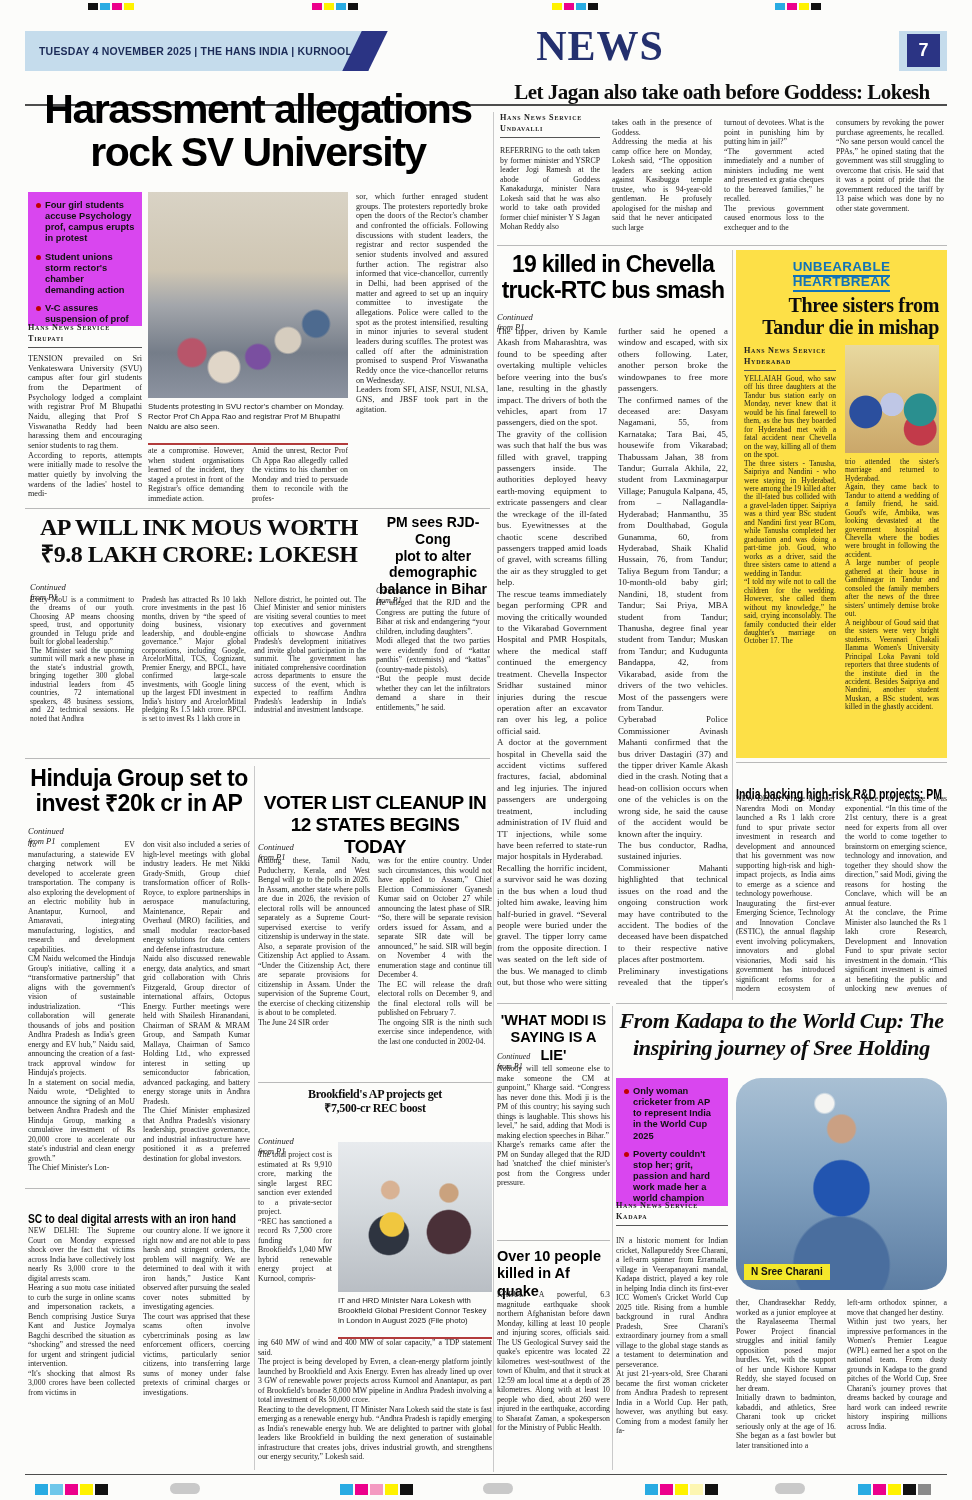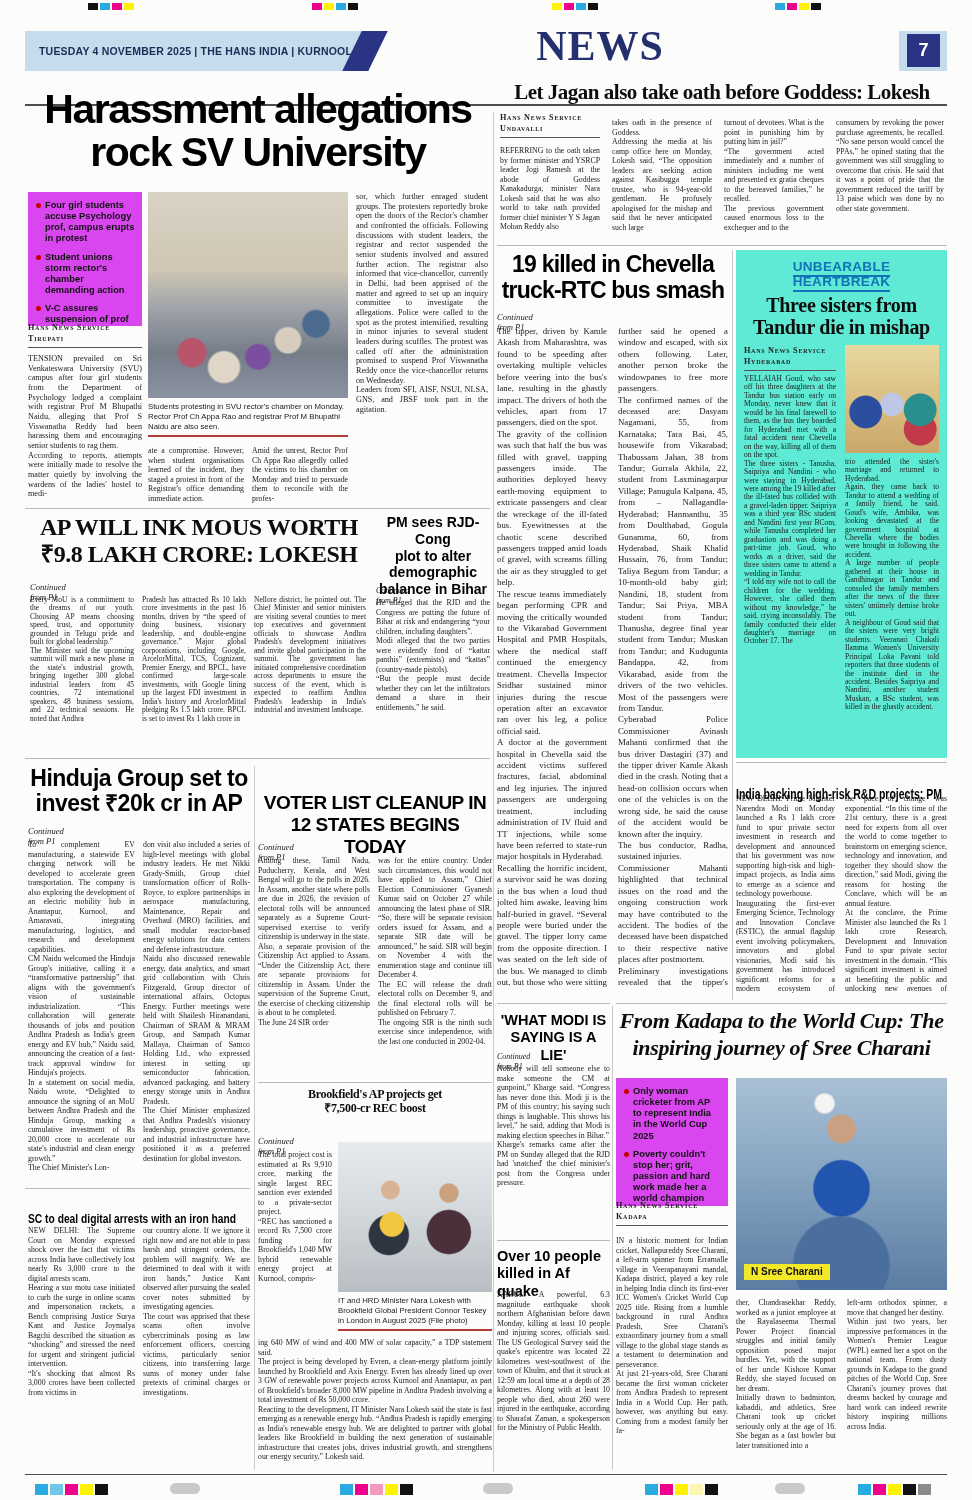--- a/index.html
+++ b/index.html
@@ -11,21 +11,21 @@
   .h-serif{font-family:"Liberation Serif",serif;font-weight:bold;color:#0d0d0d;white-space:pre-line;}
   .cond{display:inline-block;white-space:nowrap;transform-origin:0 50%;}
   
   .bt{font:8.2px/1.18 "Liberation Serif",serif;text-align:justify;white-space:pre-line;overflow:hidden;color:#1b1b1b;}
   .bt-lg{font-size:8.8px;line-height:1.3;}
   .bt-xs{font-size:7.8px;line-height:1.22;}
   .bt-xxs{font-size:7.5px;line-height:1.13;}
   .continued{font:italic 8.6px/1.2 "Liberation Serif",serif;color:#222;}
   .byline{font:bold 8.2px/1.35 "Liberation Serif",serif;font-variant:small-caps;letter-spacing:.09em;
           text-align:left;color:#222;border-bottom:1px solid #555;padding-bottom:3px;}
-  .caption{font:7.8px/1.28 "Liberation Sans",sans-serif;color:#222;padding-bottom:3px;border-bottom:2px solid #b23b3b;}
+  .caption{font:7.8px/1.28 "Liberation Sans",sans-serif;color:#222;padding-bottom:11px;border-bottom:2px solid #b23b3b;}
   
   .hrule{position:absolute;height:1px;background:#b9b9b9;}
   .hrule-dark{position:absolute;height:2px;background:#4d4d4d;}
   .vrule{position:absolute;width:1px;background:#c9c9c9;}
   
   .bulletbox{background:#d946ef;padding:8px 7px;overflow:hidden;}
   .bullet-item{position:relative;padding-left:10px;font:bold 9.3px/1.2 "Liberation Sans",sans-serif;margin-bottom:7px;color:#111;}
   .bullet-item:before{content:"";position:absolute;left:1px;top:3px;width:5px;height:5px;border-radius:50%;background:#c00000;}
   
   .datestrip{background:#c5dcec;display:flex;align-items:center;padding-left:14px;
@@ -57,25 +57,25 @@
      radial-gradient(circle at 33% 62%, #2e3440 0 14%, transparent 15%),
      radial-gradient(circle at 72% 60%, #4a3038 0 15%, transparent 16%),
      radial-gradient(circle at 72% 34%, #caa27e 0 6%, transparent 7%),
      radial-gradient(circle at 34% 32%, #d8b294 0 6%, transparent 7%),
      linear-gradient(180deg,#e8ebee 0%,#d4d9dd 45%,#b9bec4 100%);}
   .photo-charani{background:
      radial-gradient(circle at 50% 24%, #caa083 0 7%, transparent 8%),
      radial-gradient(circle at 42% 12%, #f4f4f2 0 4%, transparent 5%),
      radial-gradient(circle at 50% 52%, #2255b0 0 18%, transparent 19%),
      radial-gradient(circle at 50% 88%, #4a6e9e 0 22%, transparent 23%),
-     linear-gradient(180deg,#a9c0d4 0%,#86a5c2 45%,#5c7da3 100%);}
+     linear-gradient(180deg,#a9c0d4 0%,#86a5c2 45%,#5c7da3 100%); border-radius: 25px;}
   .photo-label{position:absolute;left:8px;bottom:10px;background:#f4e82a;color:#111;
      font:bold 10px/1 "Liberation Sans",sans-serif;padding:3px 7px;}
   
-  .sistersbox{background:#5eead4;padding:9px 8px;overflow:hidden;}
+  .sistersbox{background:#fde047;padding:9px 8px;overflow:hidden;}
   
   .marks{display:flex;gap:2px;}
   .marks div{width:13px;height:11px;}
   .marks-sm div{width:10px;height:7px;}
   .pill{position:absolute;width:30px;height:11px;border-radius:6px;background:#c9c9c9;}
 </style>
 </head>
 <body>
 
 <div class="page">
@@ -172,21 +172,21 @@
     <div class="bt bt-lg abs" style="left:618px;top:326px;width:110px;height:664px">further said he opened a window and escaped, with six others following. Later, another person broke the windowpanes to free more passengers.
 The confirmed names of the deceased are: Dasyam Nagamani, 55, from Karnataka; Tara Bai, 45, housewife from Vikarabad; Thabussam Jahan, 38 from Tandur; Gurrala Akhila, 22, student from Laxminagarpur Village; Panugula Kalpana, 45, from – Nallagandla- Hyderabad; Hanmanthu, 35 from Doulthabad, Gogula Gunamma, 60, from Hyderabad, Shaik Khalid Hussain, 76, from Tandur; Taliya Begum from Tandur; a 10-month-old baby girl; Nandini, 18, student from Tandur; Sai Priya, MBA student from Tandur; Thanusha, degree final year student from Tandur; Muskan from Tandur; and Kudugunta Bandappa, 42, from Vikarabad, aside from the drivers of the two vehicles. Most of the passengers were from Tandur.
 Cyberabad Police Commissioner Avinash Mahanti confirmed that the bus driver Dastagiri (37) and the tipper driver Kamle Akash died in the crash. Noting that a head-on collision occurs when one of the vehicles is on the wrong side, he said the cause of the accident would be known after the inquiry.
 The bus conductor, Radha, sustained injuries.
 Commissioner Mahanti highlighted that technical issues on the road and the ongoing construction work may have contributed to the accident. The bodies of the deceased have been dispatched to their respective native places after postmortem.
 Preliminary investigations revealed that the tipper's dangerous overtaking manoeuvers at high speed primarily caused the collision. The accident site remains sealed off as forensic teams are gathering evidence and the authorities are investigating any lapses in traffic management.</div>
   </div>
 
   <div class="sistersbox abs" style="left:736px;top:250px;width:195px;height:490px">
     <div class="kicker"><span>UNBEARABLE HEARTBREAK</span></div>
-    <div class="h-serif" style="font-size:20px;line-height:1.12;text-align:center;margin-top:5px;letter-spacing:-0.3px">Three sisters from
+    <div class="h-serif" style="font-size:20px;line-height:1.12;text-align:right;margin-top:5px;letter-spacing:-0.3px">Three sisters from
 Tandur die in mishap</div>
     <div style="display:flex;gap:9px;margin-top:6px">
       <div style="width:92px">
         <div class="byline" style="border-bottom:1px solid #555;margin-bottom:4px">
           <div>Hans News Service</div>
           <div>Hyderabad</div>
         </div>
         <div class="bt bt-xxs" style="height:385px">YELLAIAH Goud, who saw off his three daughters at the Tandur bus station early on Monday, never knew that it would be his final farewell to them, as the bus they boarded for Hyderabad met with a fatal accident near Chevella on the way, killing all of them on the spot.
 The three sisters - Tanusha, Saipriya and Nandini - who were staying in Hyderabad, were among the 19 killed after the ill-fated bus collided with a gravel-laden tipper. Saipriya was a third year BSc student and Nandini first year BCom, while Tanusha completed her graduation and was doing a part-time job. Goud, who works as a driver, said the three sisters came to attend a wedding in Tandur.
 “I told my wife not to call the children for the wedding. However, she called them without my knowledge,” he said, crying inconsolably. The family conducted their elder daughter's marriage on October 17. The</div>
@@ -305,21 +305,21 @@
   <div class="abs" style="left:0;top:0;width:0;height:0">
     <div class="h-sans abs" style="left:497px;top:1248px;width:113px;font-size:14.5px;line-height:1.2;text-align:left">Over 10 people
 killed in Af quake</div>
     <div class="bt bt-xs abs" style="left:497px;top:1290px;width:113px;height:178px">KABUL: A powerful, 6.3 magnitude earthquake shook northern Afghanistan before dawn Monday, killing at least 10 people and injuring scores, officials said. The US Geological Survey said the quake's epicentre was located 22 kilometres west-southwest of the town of Khulm, and that it struck at 12:59 am local time at a depth of 28 kilometres. Along with at least 10 people who died, about 260 were injured in the earthquake, according to Sharafat Zaman, a spokesperson for the Ministry of Public Health.</div>
   </div>
 
   <div class="hrule" style="left:616px;top:1003px;width:331px"></div>
 
   <div class="abs" style="left:0;top:0;width:0;height:0">
     <div class="h-serif abs" style="left:616px;top:1008px;width:331px;font-size:22px;line-height:1.22;font-style:italic;letter-spacing:-0.3px;text-align:center">From Kadapa to the World Cup: The
-inspiring journey of Sree Charani</div>
+inspiring journey of Sree Holding</div>
     <div class="bulletbox abs" style="left:616px;top:1078px;width:98px;height:112px">
       <div class="bullet-item">Only woman cricketer from AP to represent India in the World Cup 2025</div>
       <div class="bullet-item">Poverty couldn't stop her; grit, passion and hard work made her a world champion</div>
     </div>
     <div class="byline abs" style="left:616px;top:1200px;width:112px">
       <div>Hans News Service</div>
       <div>Kadapa</div>
     </div>
     <div class="photo photo-charani abs" style="left:736px;top:1078px;width:211px;height:212px">
       <div class="photo-label">N Sree Charani</div>

